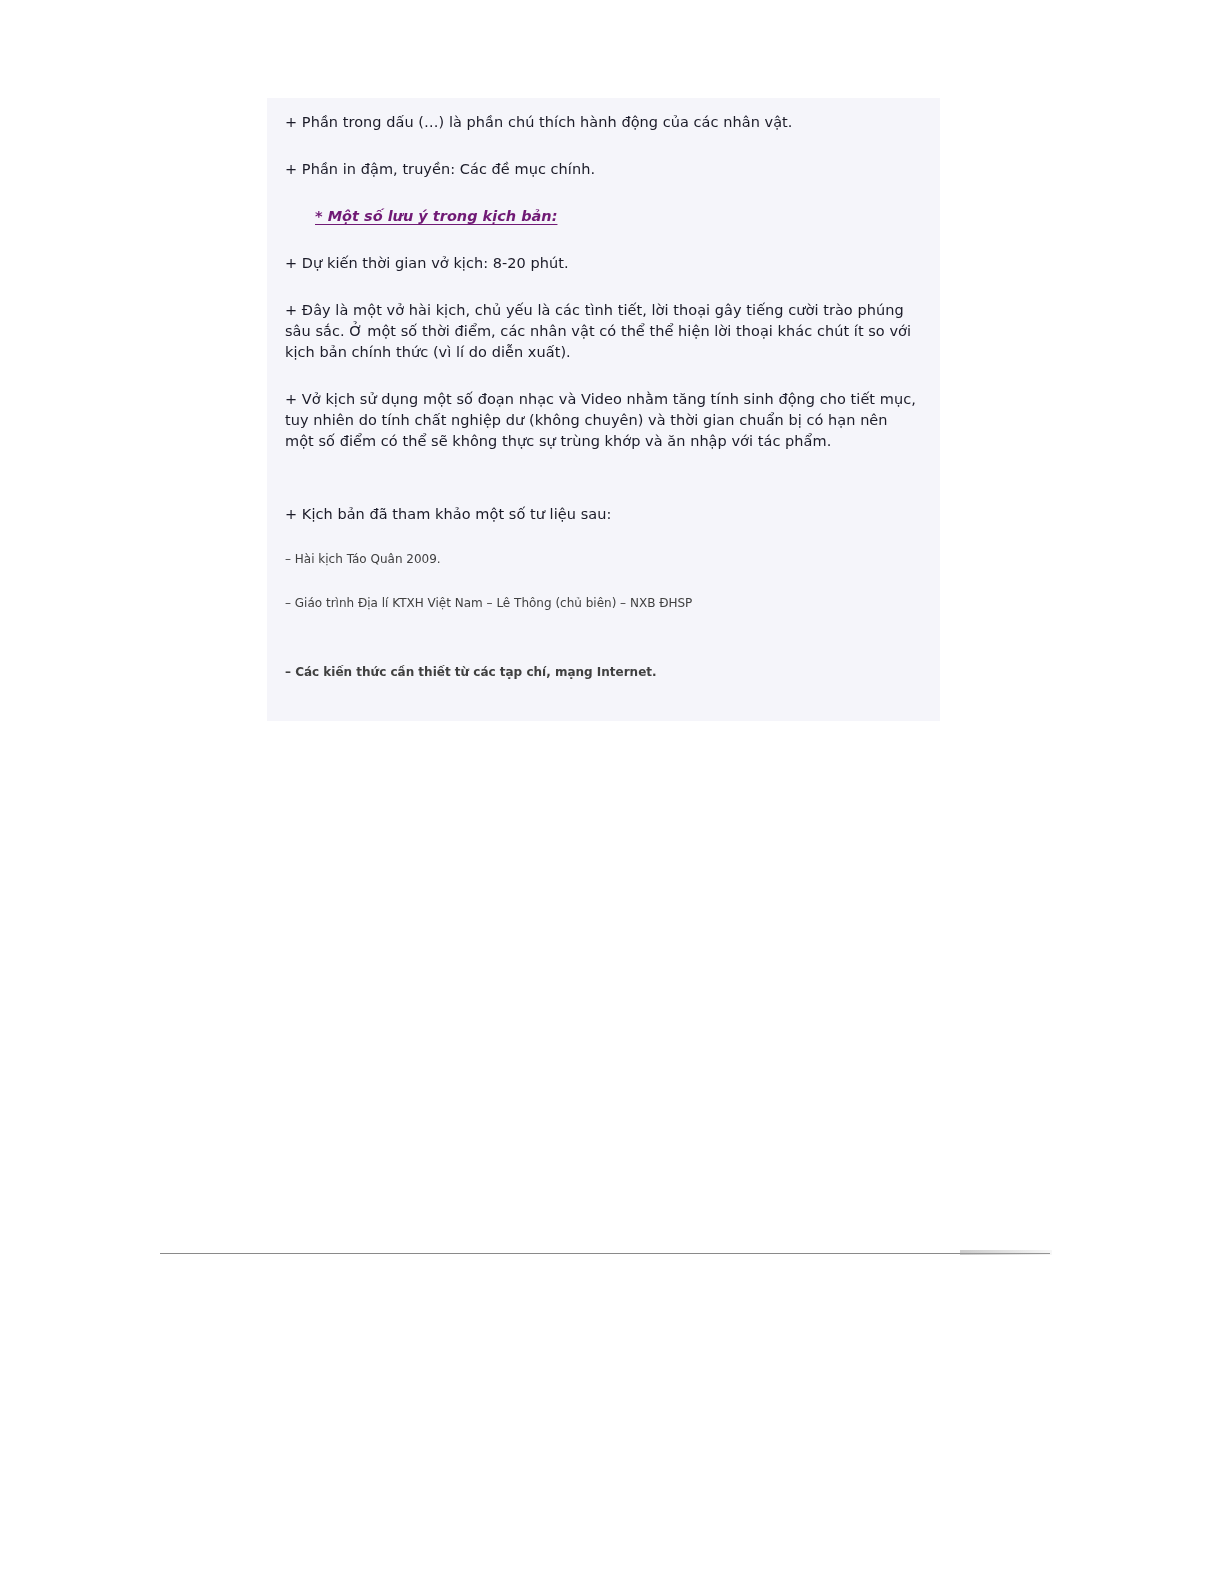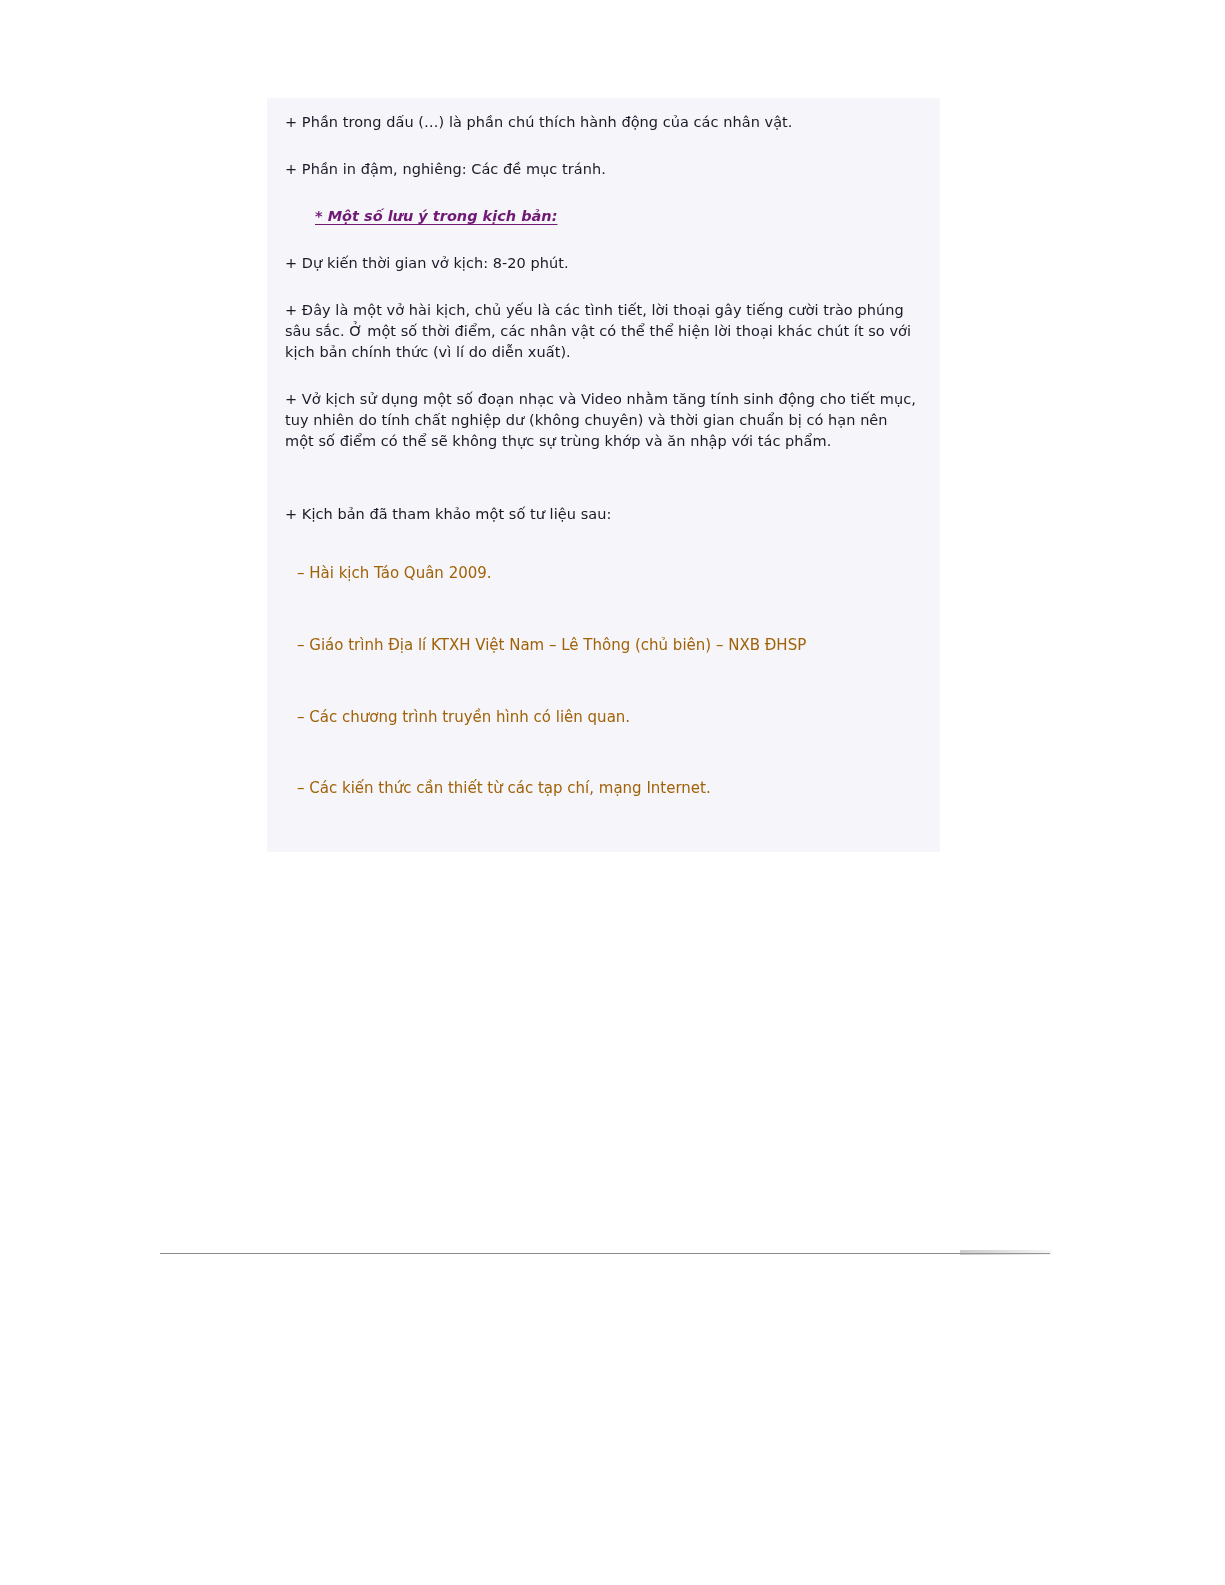--- a/index.html
+++ b/index.html
@@ -46,55 +46,55 @@
     margin: 0;
     padding: 0 22px 0 48px;
     font-weight: bold;
     font-style: italic;
   }
   .heading .underlined {
     text-decoration: underline;
     text-underline-offset: 3px;
   }
   .dash-line {
-    font-size: 15px;
+    font-size: 12px;
     line-height: 1.45;
-    color: #a16207;
-    margin: 12px;
+    color: #404040;
+    margin: 0;
     padding: 0 22px 0 18px;
   }
   .footer-rule {
     position: absolute;
     left: 160px;
     top: 1253px;
     width: 890px;
     height: 1px;
     background: #8a8a8a;
   }
   .footer-rule-fade {
     position: absolute;
     left: 960px;
     top: 1250px;
     width: 92px;
     height: 5px;
     background: linear-gradient(to right, rgba(160,160,160,0.55), rgba(200,200,200,0.15));
   }
-  .last-bold-dash { font-weight: normal; }
+  .last-bold-dash { font-weight: bold; }
 </style>
 </head>
 <body>
 
 <div class="page">
 
   <div class="content-block">
 
     <p class="para">+ Phần trong dấu (…) là phần chú thích hành động của các nhân vật.</p>
     <div class="spacer-md"></div>
 
-    <p class="para">+ Phần in đậm, nghiêng: Các đề mục tránh.</p>
+    <p class="para">+ Phần in đậm, truyền: Các đề mục chính.</p>
     <div class="spacer-md"></div>
 
     <p class="heading"><span class="underlined">* Một số lưu ý trong kịch bản:</span></p>
     <div class="spacer-md"></div>
 
     <p class="para">+ Dự kiến thời gian vở kịch: 8-20 phút.</p>
     <div class="spacer-md"></div>
 
     <p class="para">+ Đây là một vở hài kịch, chủ yếu là các tình tiết, lời thoại gây tiếng cười trào phúng sâu sắc. Ở một số thời điểm, các nhân vật có thể thể hiện lời thoại khác chút ít so với kịch bản chính thức (vì lí do diễn xuất).</p>
     <div class="spacer-md"></div>
@@ -106,21 +106,20 @@
 
     <p class="para">+ Kịch bản đã tham khảo một số tư liệu sau:</p>
     <div class="spacer-md"></div>
 
     <p class="dash-line">– Hài kịch Táo Quân 2009.</p>
     <div class="spacer-md"></div>
 
     <p class="dash-line">– Giáo trình Địa lí KTXH Việt Nam – Lê Thông (chủ biên) – NXB ĐHSP</p>
     <div class="spacer-md"></div>
 
-    <p class="dash-line">– Các chương trình truyền hình có liên quan.</p>
     <div class="spacer-md"></div>
 
     <p class="dash-line last-bold-dash">– Các kiến thức cần thiết từ các tạp chí, mạng Internet.</p>
 
   </div>
 
   <div class="footer-rule"></div>
   <div class="footer-rule-fade"></div>
 
 </div>

